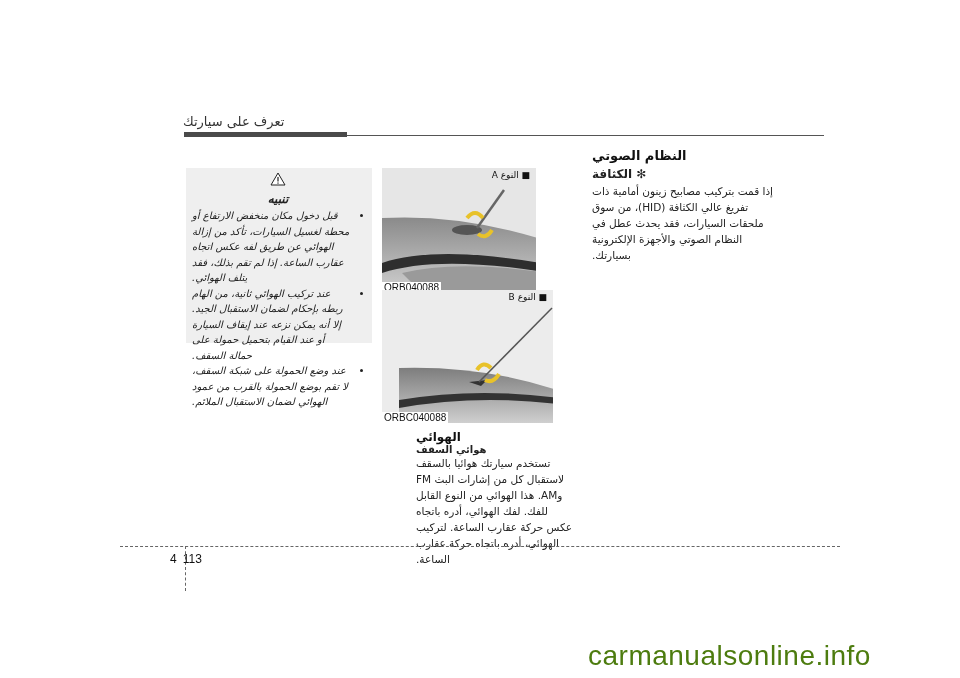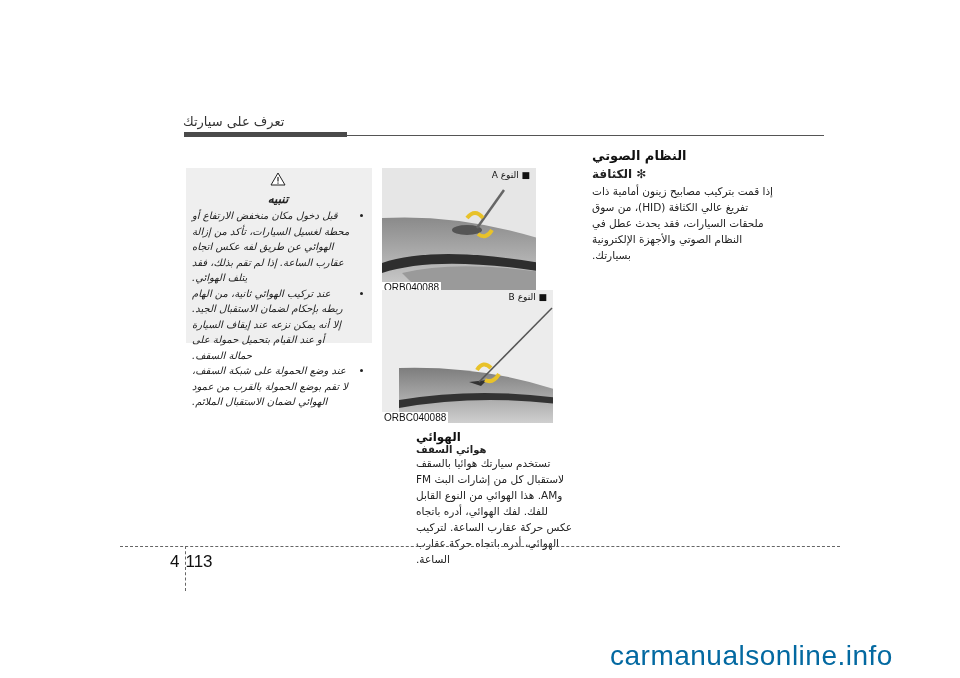--- a/index.html
+++ b/index.html
@@ -20,23 +20,23 @@
   .warn-list li{margin:0;}
   .fig{left:382px;width:154px;background:#e3e3e3;overflow:hidden;}
   .figA{top:168px;height:125px;}
   .figB{top:290px;height:133px;background:#ececec;padding-left:17px;}
   .fig-label{position:absolute;right:6px;top:2px;font-size:9px;direction:rtl;color:#111;}
   .fig-code{position:absolute;left:0;bottom:0;background:#fff;font-size:10px;padding:0 2px;color:#111;font-family:"Liberation Sans",sans-serif;}
   .col-mid{left:416px;top:430px;width:160px;}
   .sub-title{font-size:10px;font-weight:bold;}
   .footer-dots{left:120px;top:546px;width:720px;border-top:1px dashed #666;}
   .footer-vline{left:185px;top:546px;height:45px;border-left:1px dashed #666;}
-  .page-num{left:170px;top:552px;font-size:17px;font-family:"Liberation Sans",sans-serif;color:#111;}
+  .page-num{left:170px;top:552px;font-size:12px;font-family:"Liberation Sans",sans-serif;color:#111;}
   .page-num span{display:inline-block;}
-  .watermark{left:610px;top:640px;font-size:28px;color:#0369a1;font-family:"Liberation Sans",sans-serif;letter-spacing:0.5px;}
+  .watermark{left:588px;top:640px;font-size:28px;color:#4d7c0f;font-family:"Liberation Sans",sans-serif;letter-spacing:0.5px;}
 </style>
 </head>
 <body>
 
 <div class="abs header-title">تعرف على سيارتك</div>
 <div class="abs header-bar-dark"></div>
 <div class="abs header-bar-line"></div>
 
 <div class="abs col-right rtl">
   <div class="sec-title">النظام الصوتي</div>

